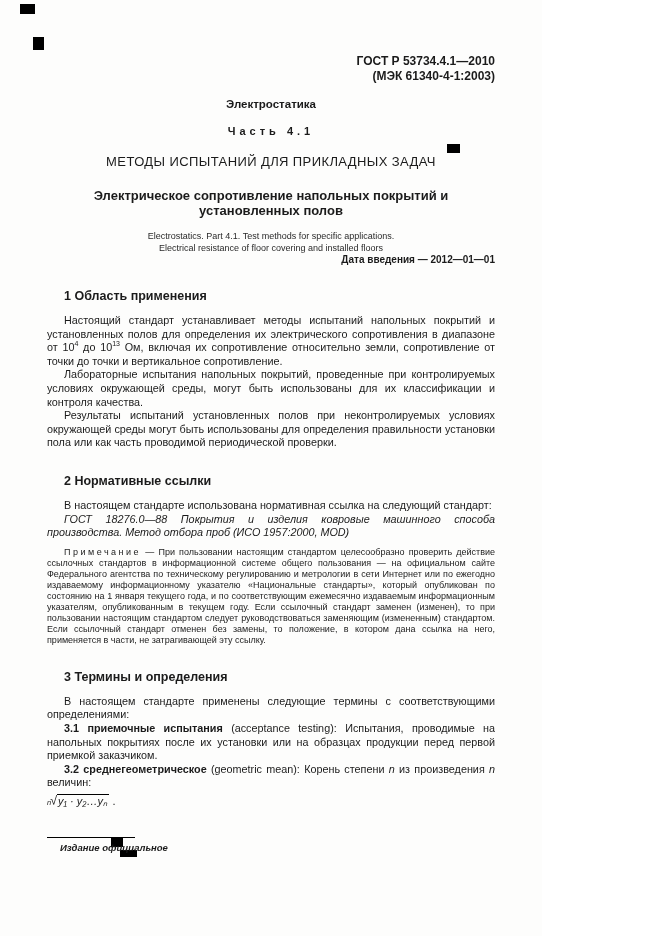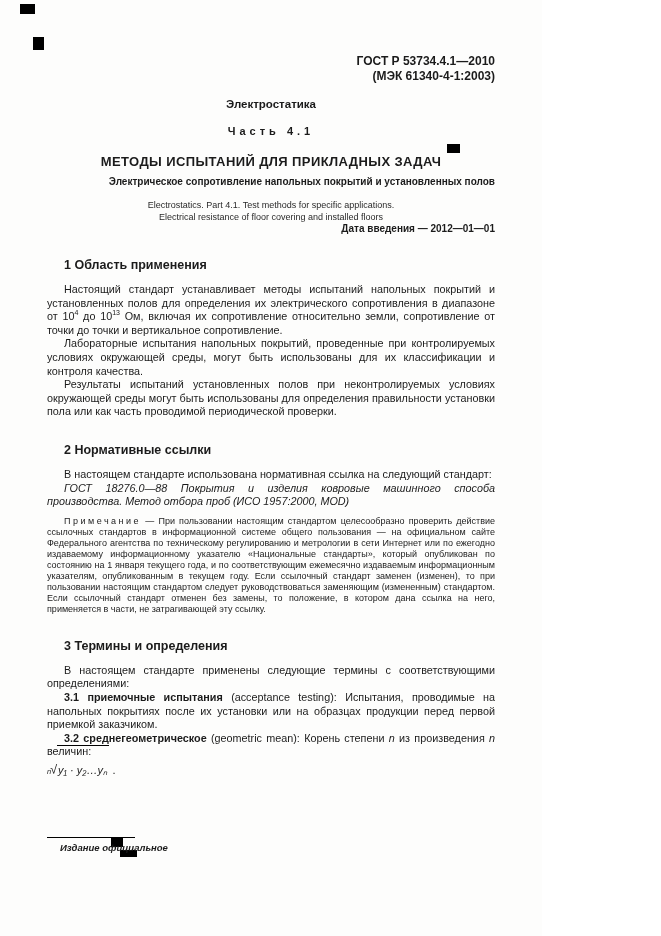--- a/index.html
+++ b/index.html
@@ -24,22 +24,22 @@
     text-align: center;
     font-weight: bold;
     font-size: 11px;
     letter-spacing: 5px;
     word-spacing: 12px;
     white-space: nowrap;
   }
 
   .subject   { margin-top: 15px; text-align: center; font-weight: bold; font-size: 11.5px; }
   .part      { margin-top: 15px; text-align: center; font-weight: bold; font-size: 11px; letter-spacing: 4px; }
-  .main-title{ margin-top: 17px; text-align: center; font-weight: bold; font-size: 13px;  letter-spacing: 0.4px; }
-  .subtitle  { margin-top: 7px; text-align: right; font-weight: bold; font-size: 10px; }
+  .main-title{ margin-top: 17px; text-align: center; font-weight: normal; font-size: 13px;  letter-spacing: 0.4px; }
+  .subtitle  { margin-top: 19px; text-align: center; font-weight: bold; font-size: 13px; }
   .en-title  { margin-top: 12px; text-align: center; font-size: 9px; line-height: 12px; color: #2a2a2a; }
 
   .date-line { text-align: right; font-weight: bold; font-size: 10px; }
 
   .section-heading {
     margin-top: 24px; margin-bottom: 11px;
     padding-left: 17px;
     font-size: 12.5px; font-weight: bold;
   }
 
@@ -54,21 +54,21 @@
     margin-top: 7px;
     font-size: 9px; line-height: 11px;
     text-align: justify; text-indent: 17px;
     color: #222;
   }
   .note-label { letter-spacing: 2.5px; }
 
   .formula { margin-top: 3px; font-size: 11px; }
   .root-index { font-style: italic; font-size: 7.5px; margin-right: -1px; }
   .radical { font-size: 12.5px; }
-  .radicand { font-style: italic; border-top: 1px solid #000; padding: 18px 2px 0 1px; }
+  .radicand { font-style: italic; border-top: 1px solid #000; padding: 0 2px 0 1px; }
 
   .footer-rule { position: absolute; left: 47px; top: 837px; width: 88px; border-top: 1.2px solid #000; }
   .edition  { position: absolute; left: 60px; top: 842px; font-size: 9.5px; font-weight: bold; font-style: italic; }
   .page-num { position: absolute; left: 574px; top: 861px; font-size: 10.5px; }
 
   .artifact { position: absolute; background: #000; }
   .a1 { left: 20px;  top: 4px;   width: 15px; height: 10px; }
   .a2 { left: 611px; top: 1px;   width: 21px; height: 8px;  }
   .a3 { left: 33px;  top: 37px;  width: 11px; height: 13px; }
   .a4 { left: 447px; top: 144px; width: 13px; height: 9px;  }

